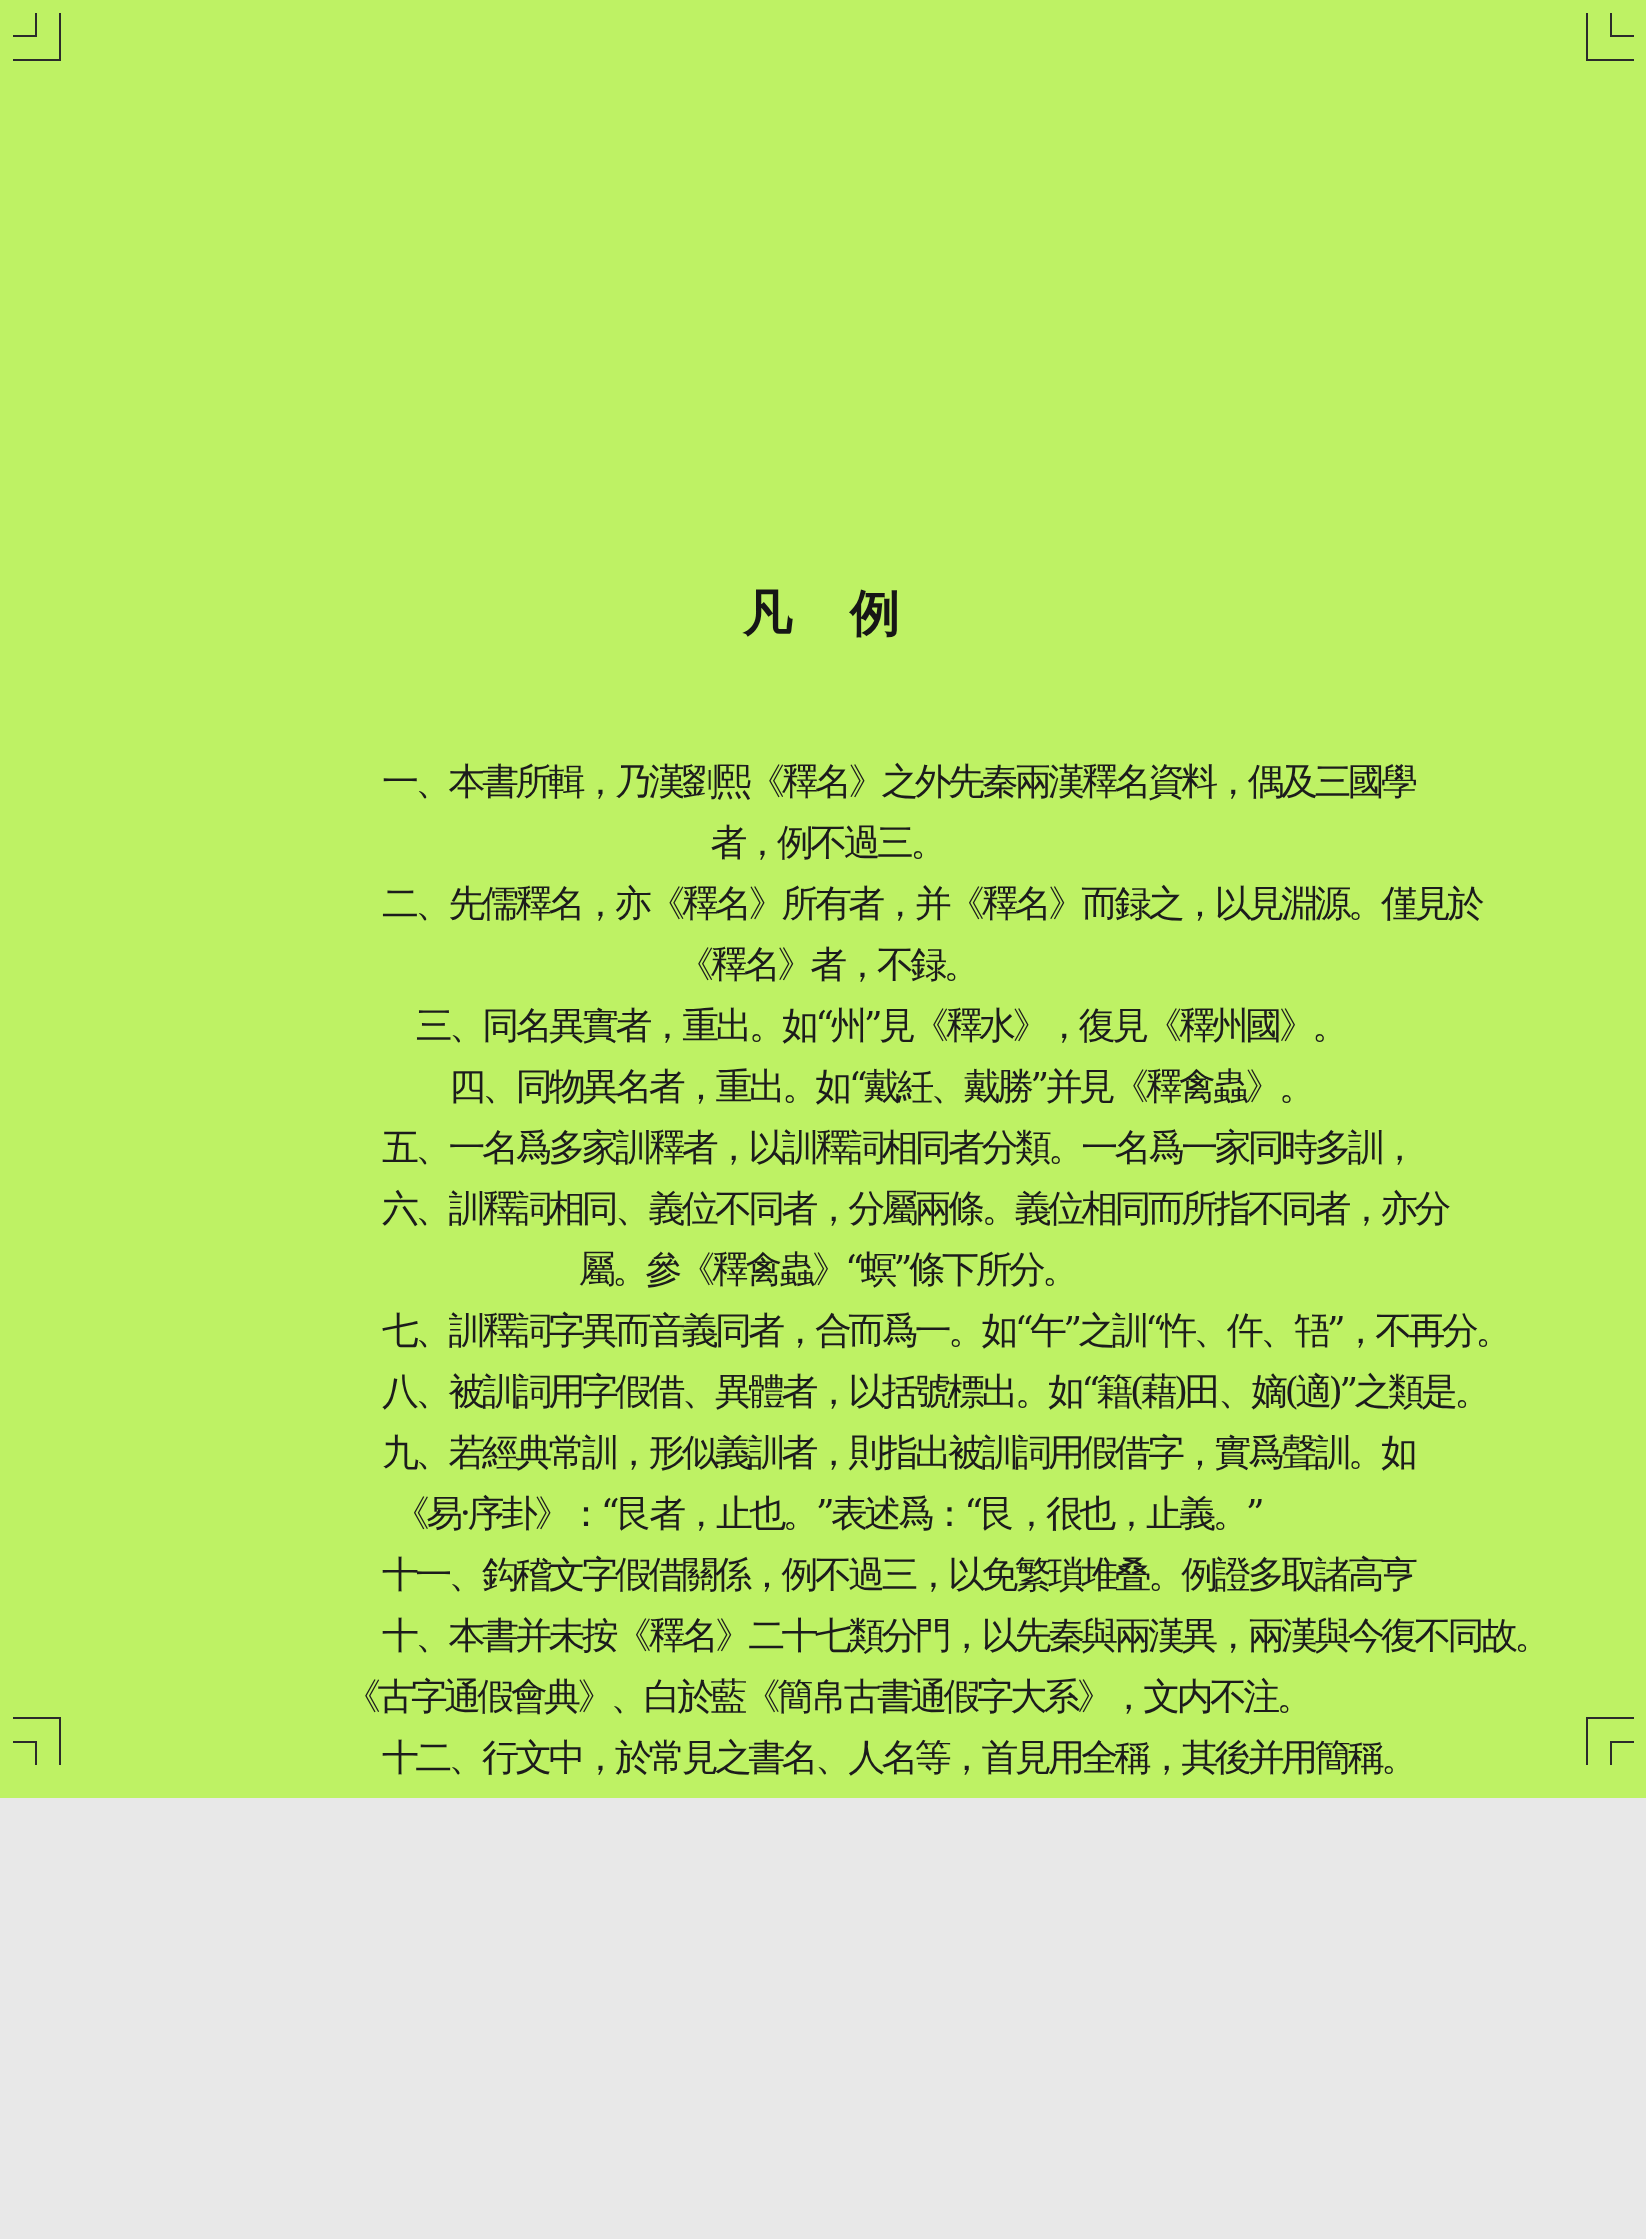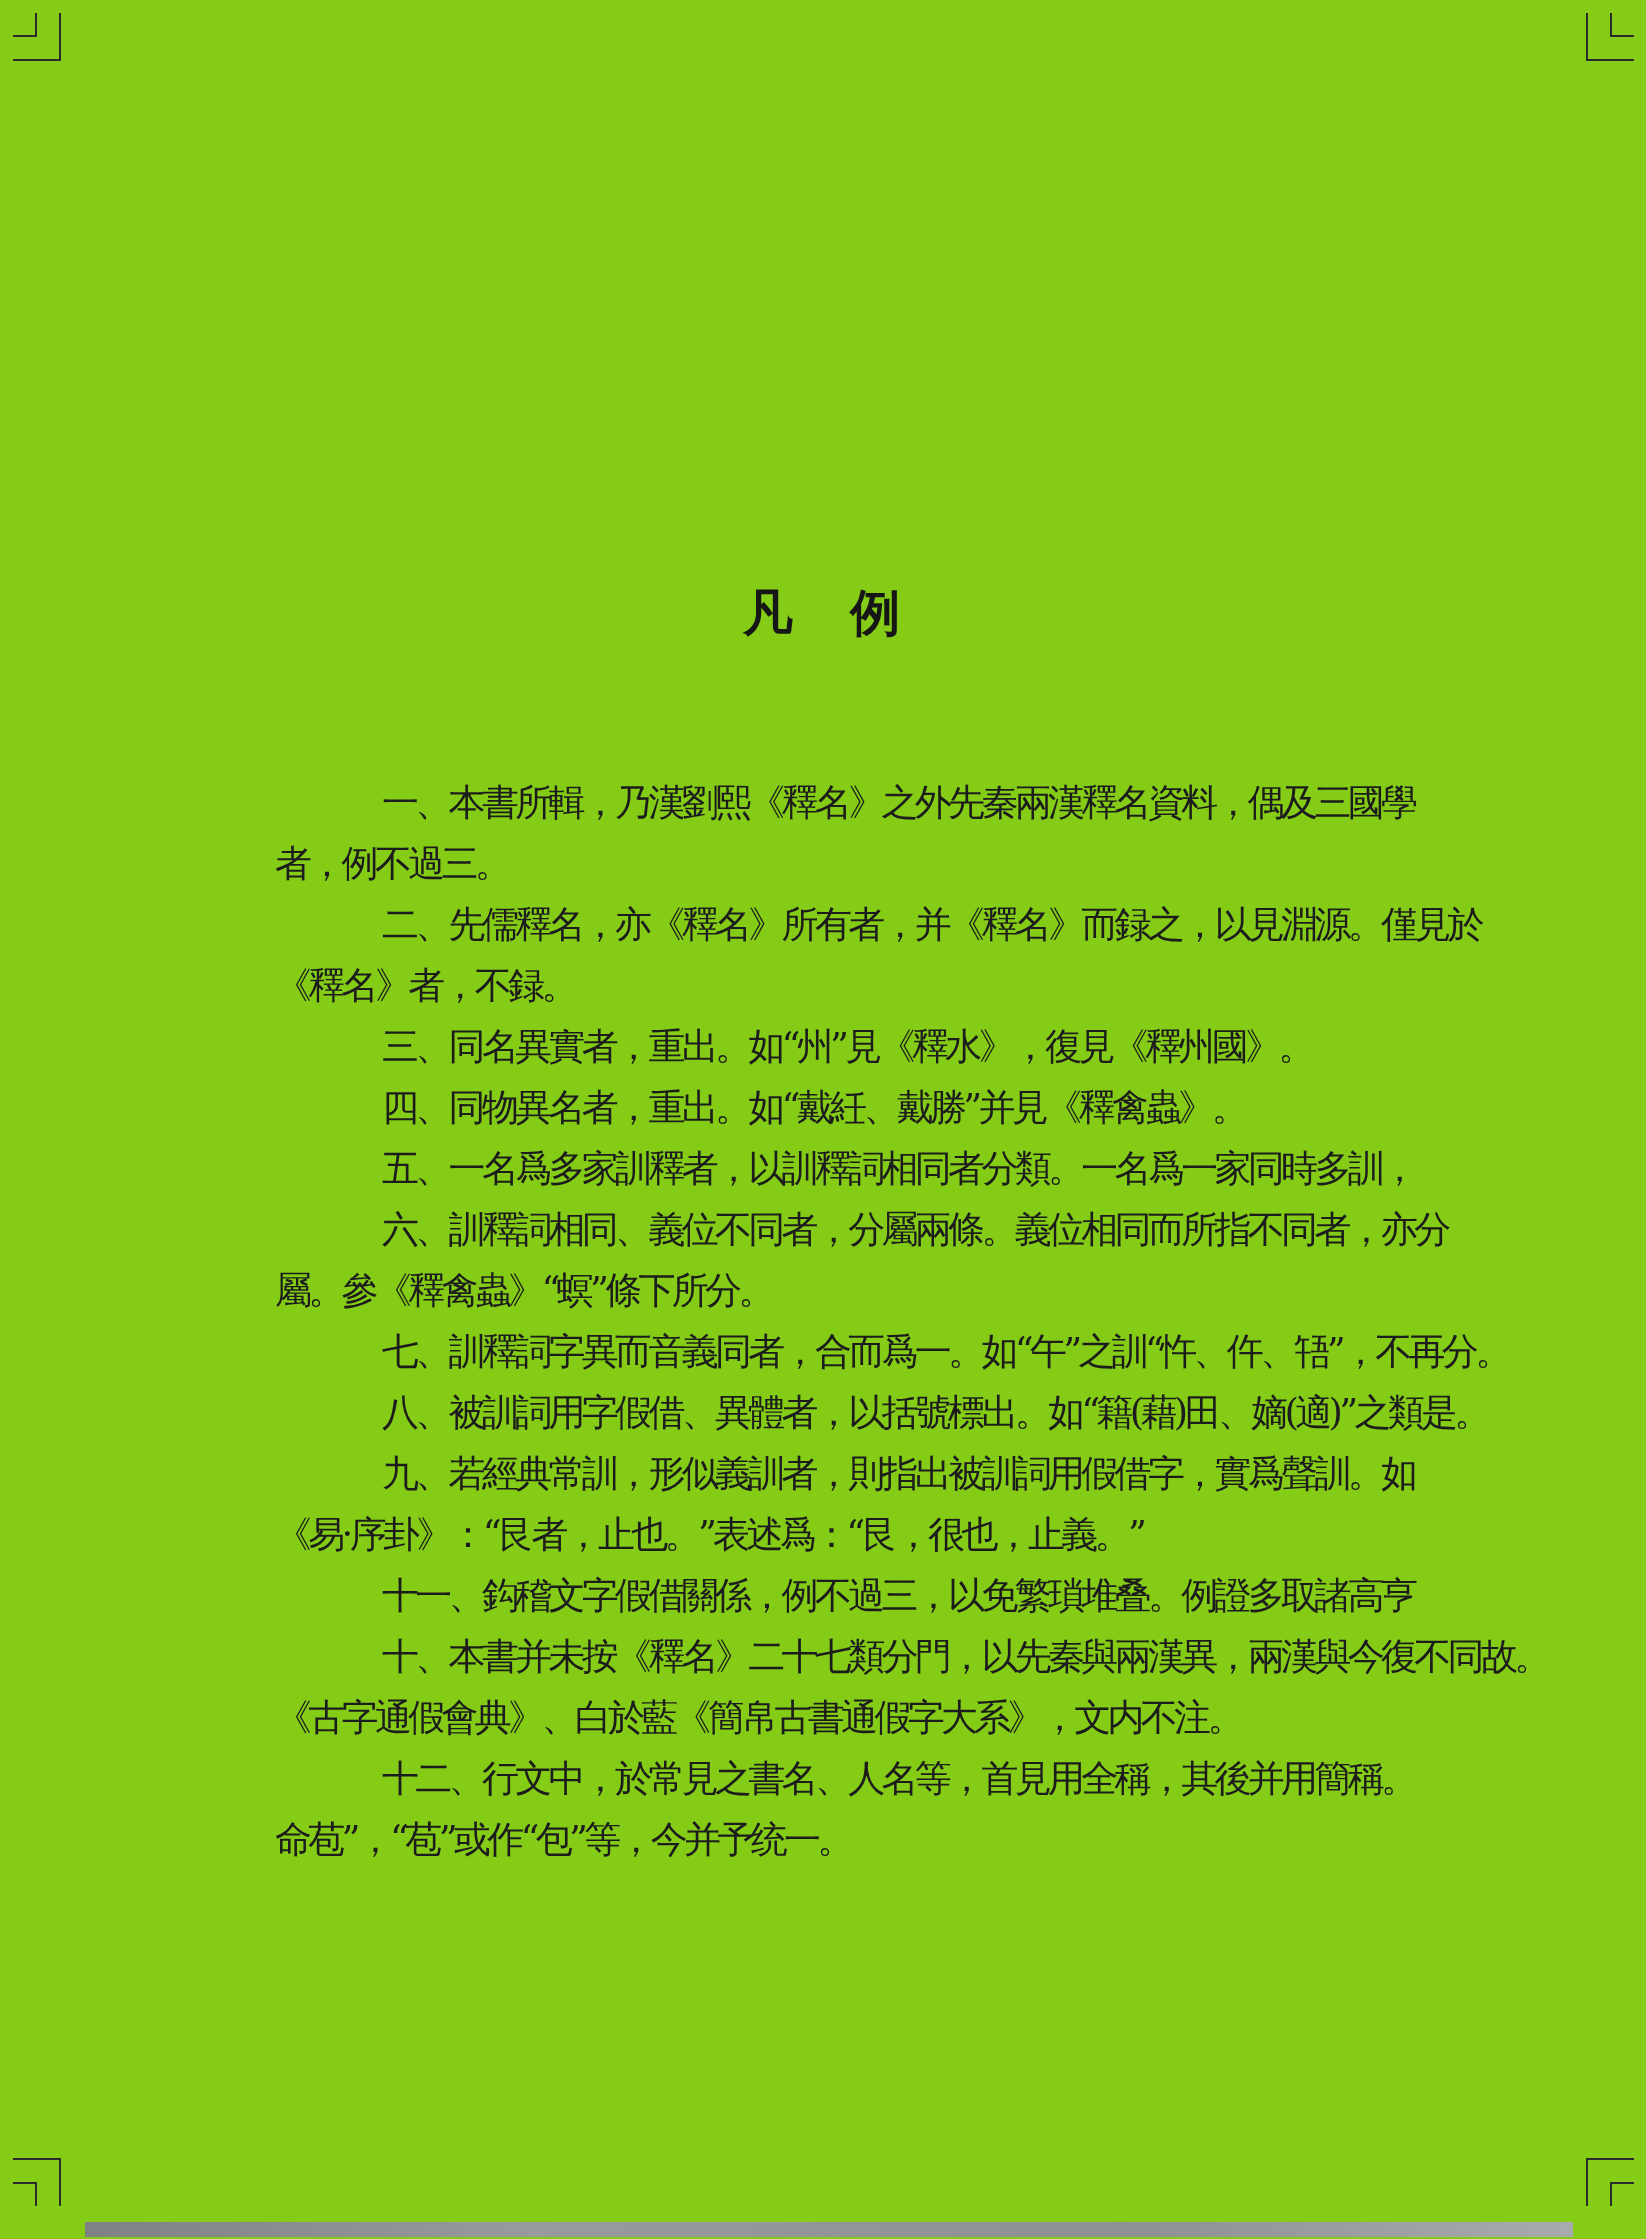--- a/index.html
+++ b/index.html
@@ -3,22 +3,22 @@
 <meta charset="utf-8">
 <style>
   html, body {
     margin: 0;
     padding: 0;
     background: #e8e8e8;
   }
   .page {
     position: relative;
     width: 1647px;
-    height: 2239px;
-    background: #84cc16;
+    height: 1798px;
+    background: #bef264;
     overflow: hidden;
     font-family: "DejaVu Serif", "Liberation Serif", serif;
     color: #1c1c1c;
     text-decoration: underline;
   }
 
   
   .cropmark { position: absolute; }
   .cropmark .outer, .cropmark .inner { position: absolute; }
 
@@ -62,22 +62,23 @@
     font-size: 50px;
     font-weight: 700;
     letter-spacing: 3.7px;
     color: #161616;
   }
 
   
   .textblock {
     position: absolute;
     left: 275px;
-    top: 772px;
+    top: 751px;
     width: 1104px;
+    text-align: center;
   }
   .line {
     height: 61px;
     line-height: 61px;
     font-size: 37px;
     letter-spacing: -3.7px;
     white-space: nowrap;
     color: #1c1c1c;
   }
   .line.indent { padding-left: 107px; }

